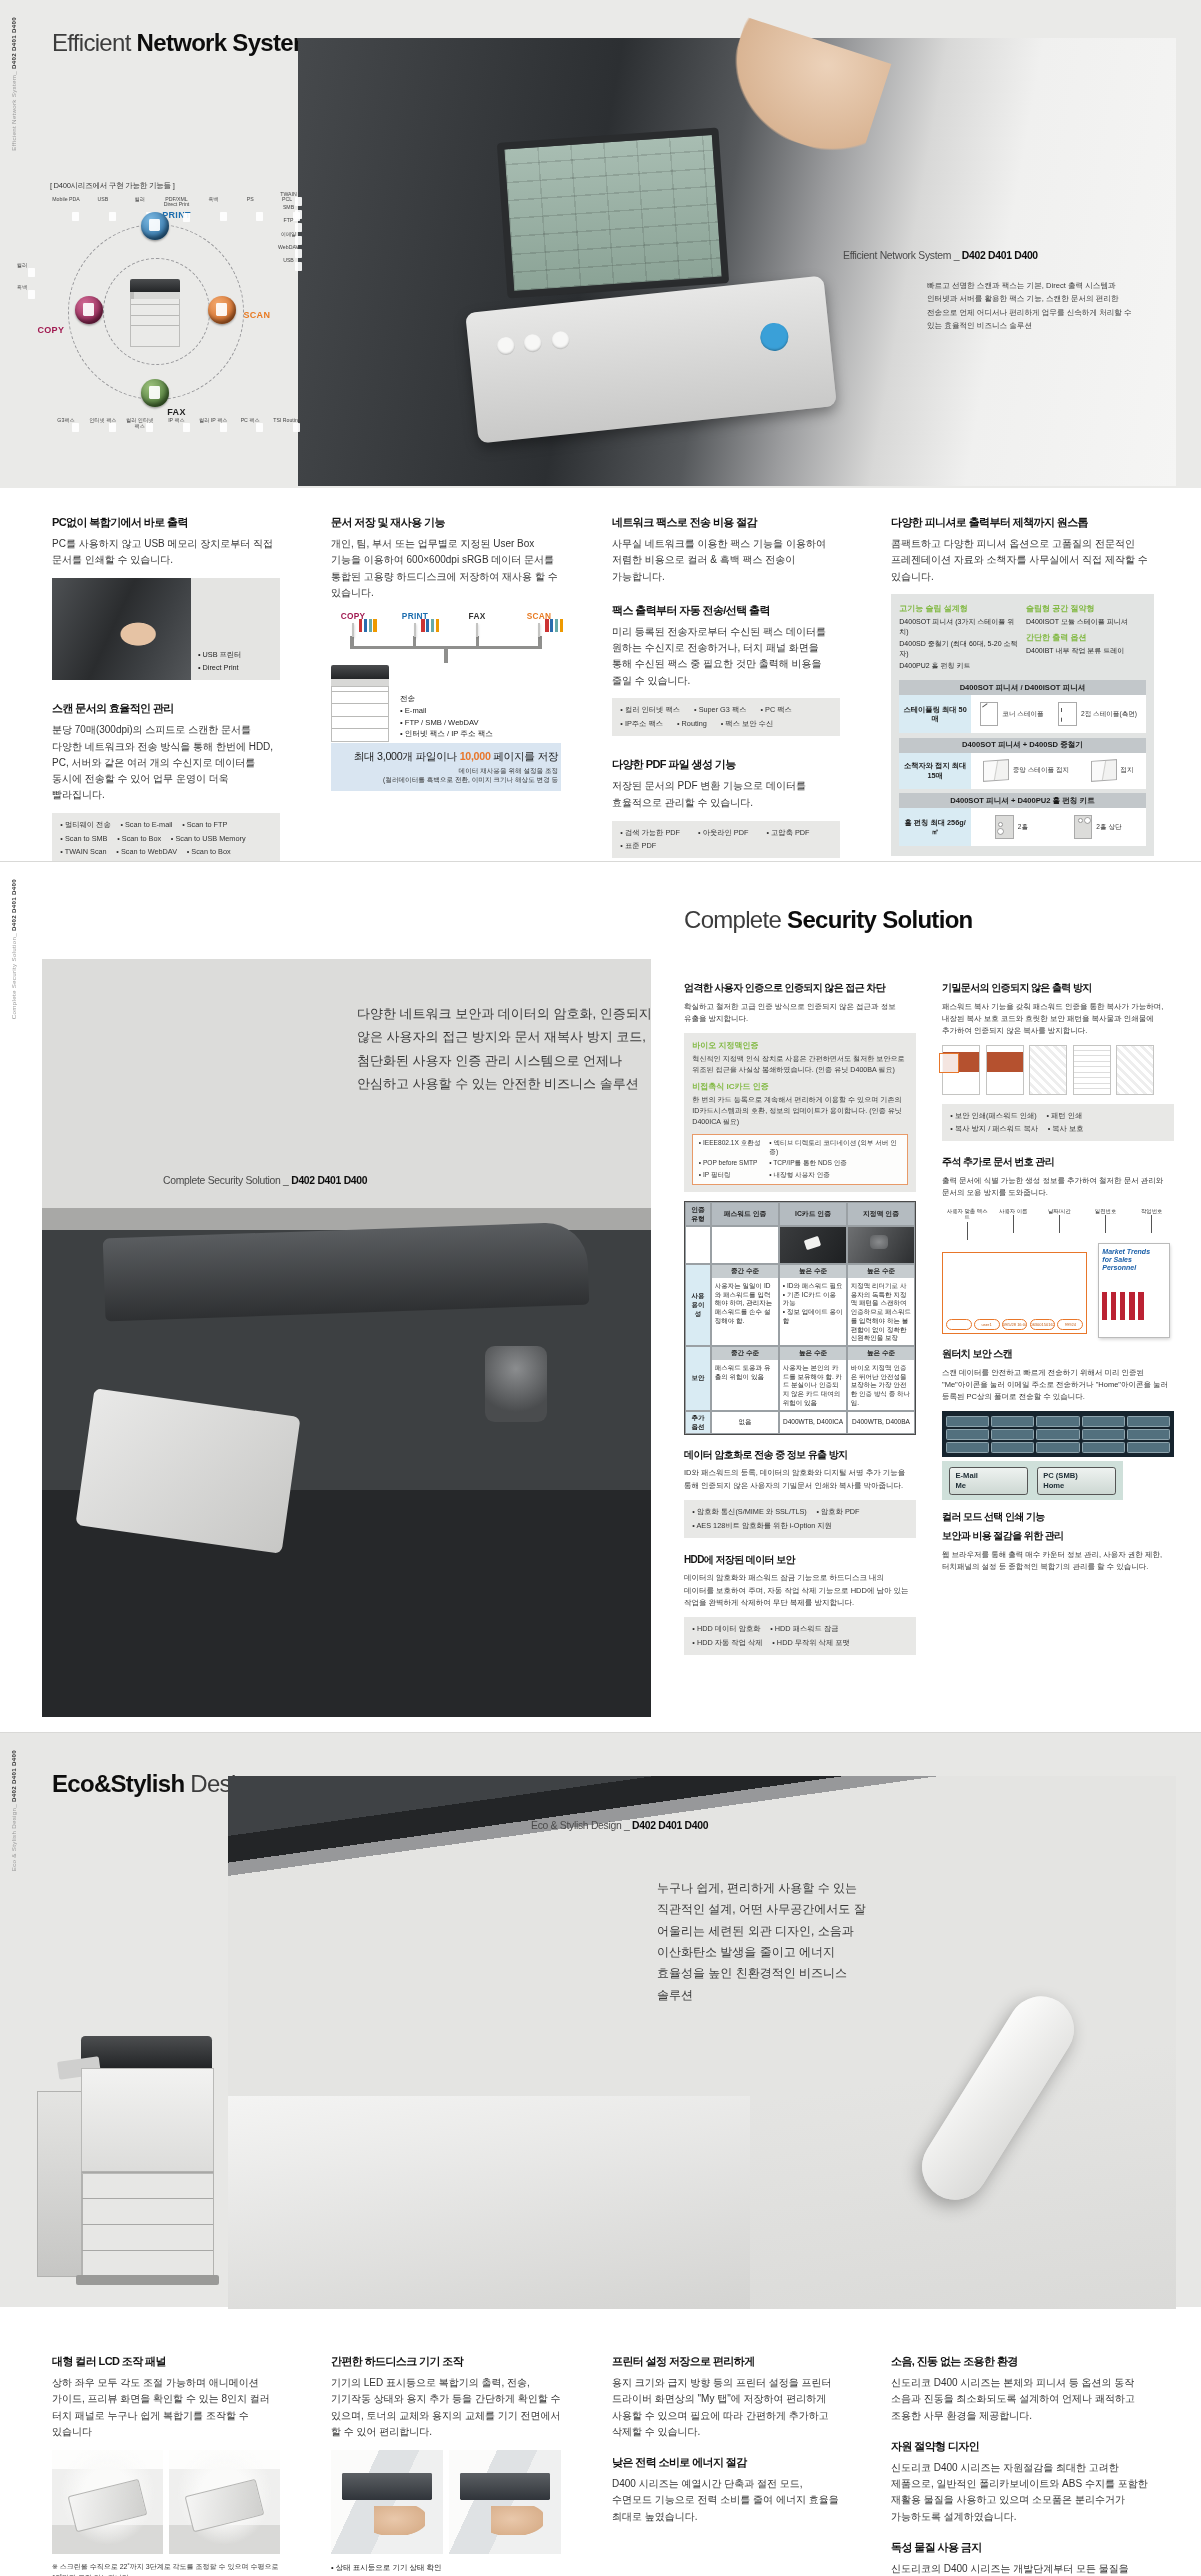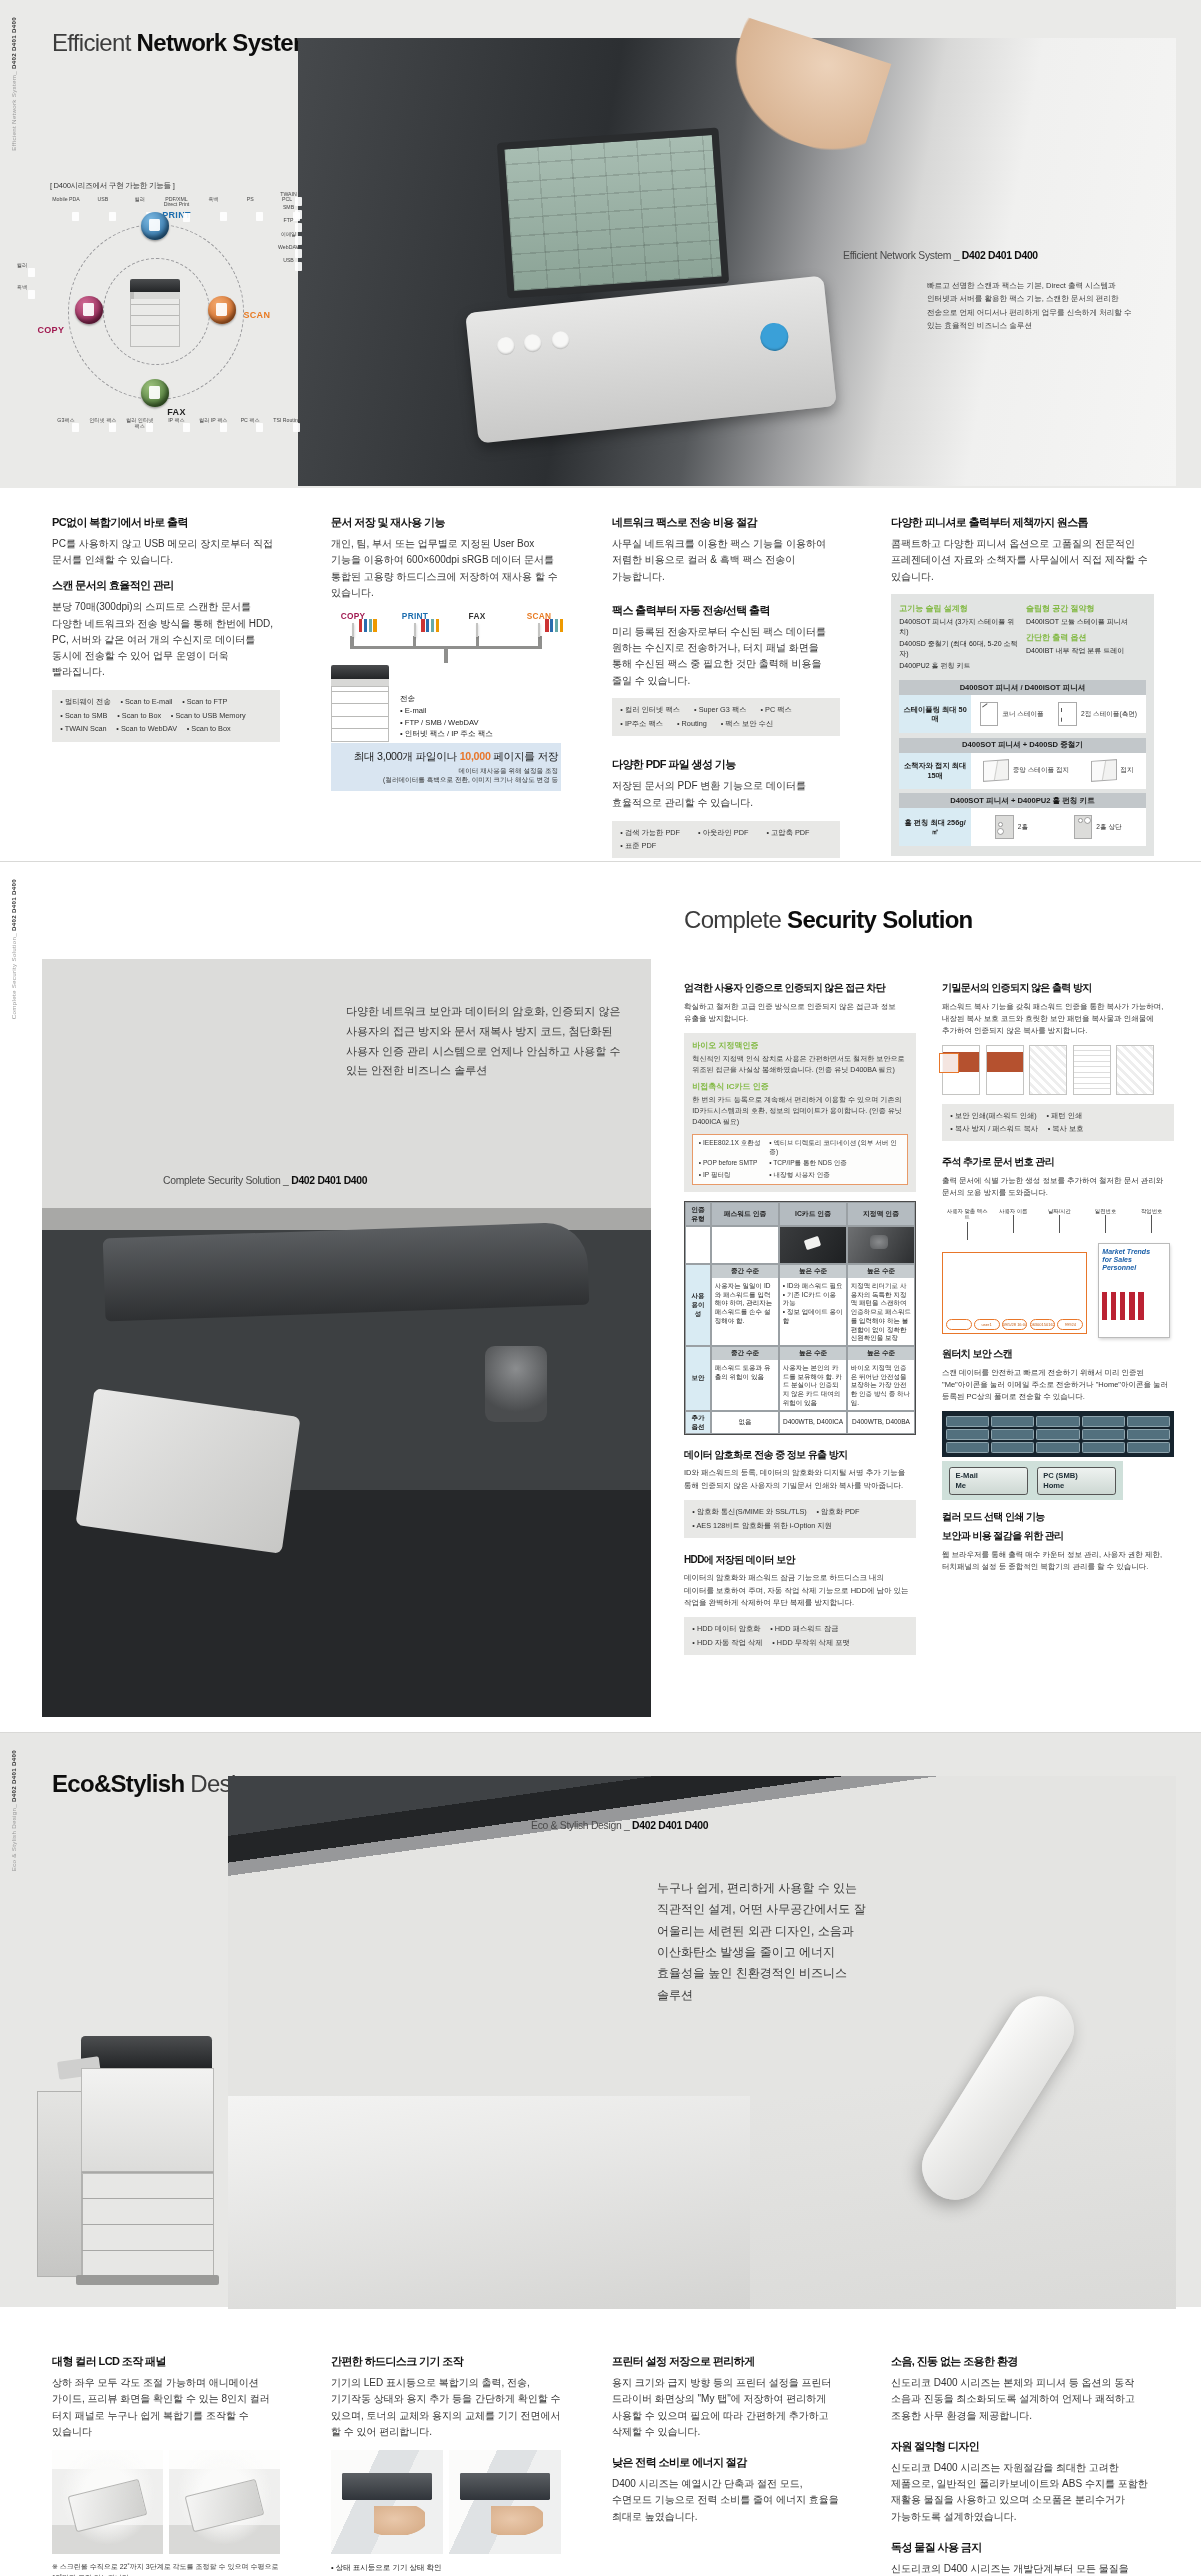--- a/index.html
+++ b/index.html
@@ -120,21 +120,21 @@
   .book{width:23.5px;height:19.4px;flex:none;background:linear-gradient(100deg,#fafafa 46%,#cfcfcd 50%,#f2f2f1 54%);border:0.7px solid #aaa;transform:skewY(-4deg)}
   .punch{width:16.6px;height:22px;flex:none;background:#dcdcda;border:0.7px solid #aaa;position:relative}
   .p-side::after{content:"";position:absolute;left:2.1px;top:5.5px;width:2.8px;height:2.8px;border-radius:50%;background:#fff;border:0.7px solid #999;box-shadow:0 7px 0 #fff,0 7px 0 0.7px #999}
   .p-top::after{content:"";position:absolute;top:2.1px;left:3.5px;width:2.8px;height:2.8px;border-radius:50%;background:#fff;border:0.7px solid #999;box-shadow:7px 0 0 #fff,7px 0 0 0.7px #999}
   
   .photo2{position:absolute;left:42px;top:97px;width:609px;height:758px;background:
     linear-gradient(#dcdcda 0 249px,#a8a8a6 249px 271px,#3d4042 271px 70%,#26282a 70%)}
   .photo2 .adf{position:absolute;left:62px;top:271px;width:484px;height:83px;background:linear-gradient(#5a5d60,#2e3032);border-radius:7px 42px 5.5px 5.5px;transform:rotate(-2deg)}
   .photo2 .pnl{position:absolute;left:42px;top:443px;width:208px;height:138px;background:linear-gradient(130deg,#e9e9e8,#c7c7c5);border-radius:7px;transform:rotate(8deg)}
   .photo2 .vein{position:absolute;right:104px;top:387px;width:62px;height:76px;background:radial-gradient(circle at 50% 30%,#8b8d8f,#4a4c4e 70%);border-radius:9.7px}
-  .p2-cap{position:absolute;left:346px;top:140px;width:298px;font-size:11px;line-height:1.8;color:#3a3a3a;word-break:keep-all}
+  .p2-cap{position:absolute;left:357px;top:140px;width:298px;font-size:13px;line-height:1.8;color:#3a3a3a;word-break:keep-all}
   .p2-sub{position:absolute;left:163px;top:313px;font-size:10.4px;color:#4a4a4a;letter-spacing:-0.3px}
   .p2-sub b{color:#0d0d0d}
   .colA{position:absolute;left:684px;top:119px;width:232px}
   .colB{position:absolute;left:942px;top:119px;width:232px}
   .colA .h,.colB .h{font-size:10px;letter-spacing:-0.6px;margin-bottom:5.5px}
   .colA .p,.colB .p{font-size:7.5px;margin-bottom:8.3px}
   .gbox .sp{font-size:7.1px;line-height:1.55;margin:0 0 5.5px;word-break:keep-all}
   .obox{border:0.7px solid #e89a68;padding:4.8px 5.5px;margin-top:4.2px;background:#fdfdfc;display:grid;grid-template-columns:65px 1fr;column-gap:5.5px;row-gap:2.1px;font-size:6.6px}
   
   .authtab{border:0.7px solid #4a4a4a;background:#fff;font-size:6.5px;margin:8.3px 0 12.5px}
@@ -281,20 +281,28 @@
         <div class="it"><span class="dicon c-fax"></span><span class="lb">PC 팩스</span></div>
         <div class="it"><span class="dicon c-fax"></span><span class="lb">TSI Routing</span></div>
       </div>
   </div>
 
   <div class="features">
 
     <div>
       <h2 class="h">PC없이 복합기에서 바로 출력</h2>
       <p class="p">PC를 사용하지 않고 USB 메모리 장치로부터 직접 문서를 인쇄할 수 있습니다.</p>
+      <div class="usb-photo">
+        <div class="ph"></div>
+        <div class="cap blist" style="flex-direction:column">
+
+        <span class="b">USB 프린터</span>
+            <span class="b">Direct Print</span>
+          </div>
+      </div>
       <h2 class="h">스캔 문서의 효율적인 관리</h2>
       <p class="p">분당 70매(300dpi)의 스피드로 스캔한 문서를 다양한 네트워크와 전송 방식을 통해 한번에 HDD, PC, 서버와 같은 여러 개의 수신지로 데이터를 동시에 전송할 수 있어 업무 운영이 더욱 빨라집니다.</p>
       <div class="gbox blist">
 
       <span class="b">멀티웨이 전송</span>
           <span class="b">Scan to E-mail</span>
           <span class="b">Scan to FTP</span>
           <span class="b">Scan to SMB</span>
           <span class="b">Scan to Box</span>
           <span class="b">Scan to USB Memory</span>

